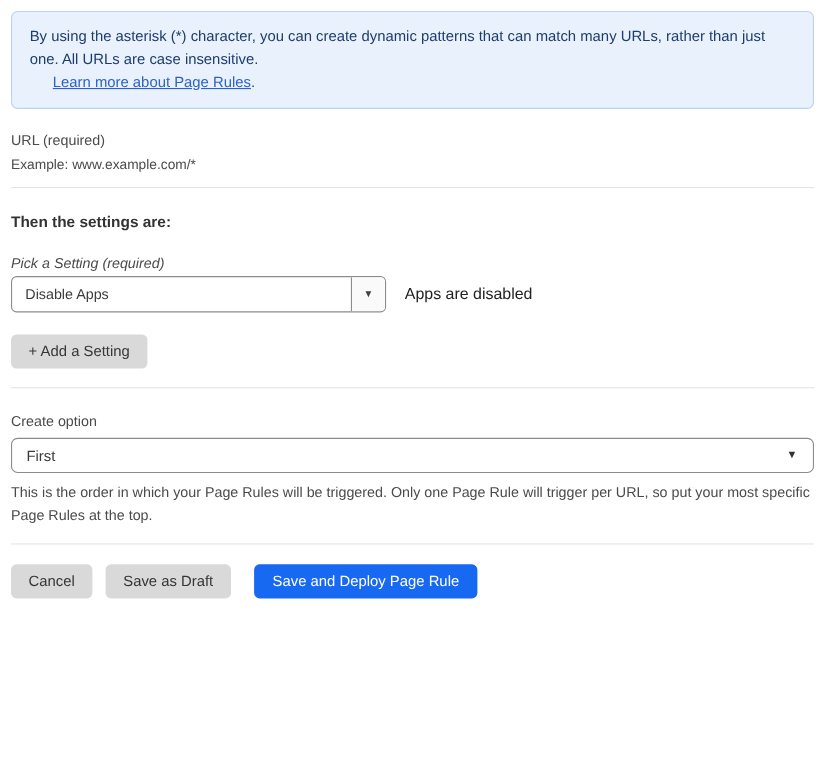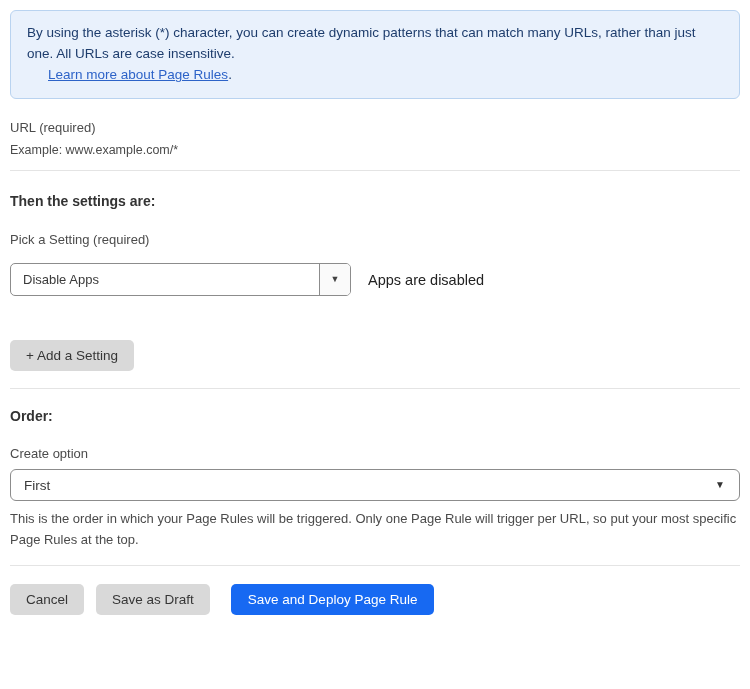--- a/index.html
+++ b/index.html
@@ -36,21 +36,21 @@
 
   .divider { border:none; border-top:1px solid #e4e4e4; height:0; }
   .divider.d1 { margin:13px 0 0 0; }
   .divider.d2 { margin:17px 0 0 0; }
   .divider.d3 { margin:15px 0 0 0; }
 
   .section-heading { font-size:14px; font-weight:700; color:#333; }
   .section-heading.settings { margin:22px 0 0 0; }
   .section-heading.order { margin:19px 0 0 0; }
 
-  .pick-label { margin:23px 0 16px 0; }
+  .pick-label { margin:23px 0 4px 0;font-style:italic; }
 
   .setting-row { display:flex; align-items:center; gap:17px; }
   .dropdown {
     width:341px; height:33px; box-sizing:border-box;
     border:1px solid #8c8c8c; border-radius:5px; background:#fff;
     display:flex; align-items:stretch; justify-content:space-between;
     overflow:hidden; cursor:pointer;
   }
   .dropdown-value { align-self:center; padding:0 12px; font-size:13px; color:#3a3a3a; }
   .dropdown-arrow-box {
@@ -58,21 +58,21 @@
     display:flex; align-items:center; justify-content:center;
   }
   .arrow-glyph { font-size:9px; color:#424242; line-height:1; }
   .setting-status { font-size:14.5px; color:#222; }
 
   .gray-btn {
     background:#d9d9d9; border:none; border-radius:5px; height:31px;
     padding:0 16px; font-size:13.5px; color:#363636; font-family:inherit;
     cursor:pointer;
   }
-  .add-setting { margin-top:44px; }
+  .add-setting { margin-top:20px; }
 
   .select-label { margin:22px 0 8px 0; }
   .order-select {
     width:100%; box-sizing:border-box; height:32px;
     border:1px solid #8c8c8c; border-radius:6px; background:#fff;
     display:flex; align-items:center; justify-content:space-between;
     padding:0 14px 0 13px; font-size:13.5px; color:#3a3a3a; cursor:pointer;
   }
   .order-arrow { font-size:10px; color:#333; line-height:1; }
   .order-helper { font-size:13px; color:#4b4b4b; line-height:21px; margin-top:7px; }
@@ -111,21 +111,20 @@
         <span class="arrow-glyph">▼</span>
       </span>
     </div>
     <div class="setting-status">Apps are disabled</div>
   </div>
 
   <button class="gray-btn add-setting">+ Add a Setting</button>
 
   <hr class="divider d2">
 
-  <div class="section-heading order">Order:</div>
 
   <label class="field-label select-label">Create option</label>
 
   <div class="order-select">
     <span class="order-value">First</span>
     <span class="order-arrow">▼</span>
   </div>
 
   <div class="order-helper">This is the order in which your Page Rules will be triggered. Only one Page Rule will trigger per URL, so put your most specific Page Rules at the top.</div>
 

